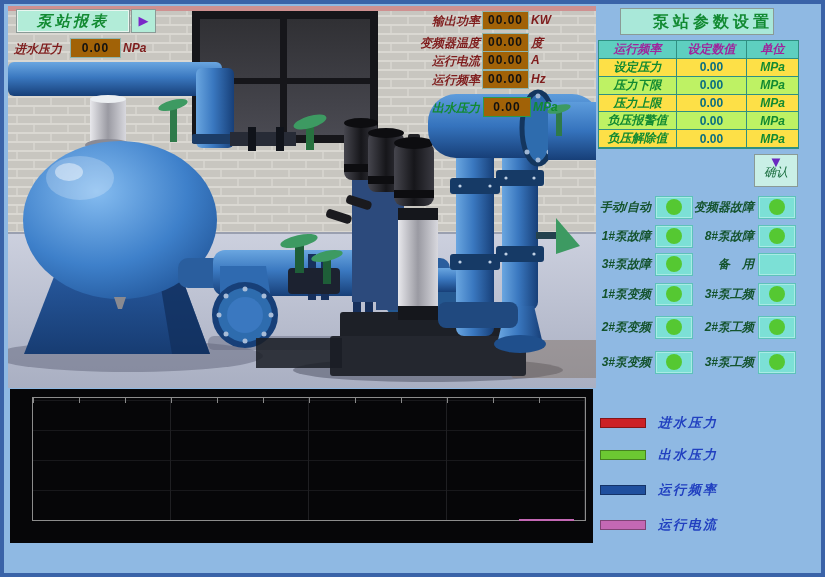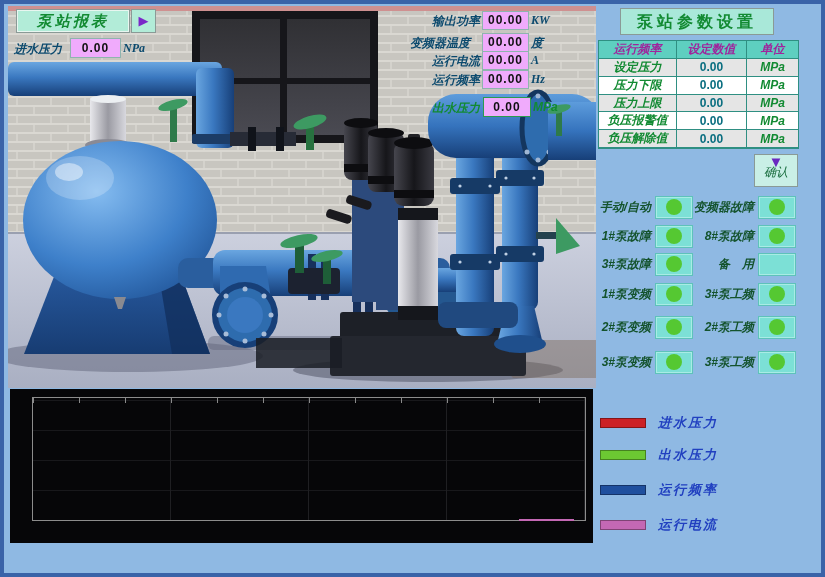--- a/index.html
+++ b/index.html
@@ -3,23 +3,23 @@
 <meta charset="utf-8">
 <style>
   html,body{margin:0;padding:0;}
   .page{position:relative;width:825px;height:577px;box-sizing:border-box;
         background:#8fb9e3;border:4px solid #3a63a8;overflow:hidden;
         font-family:"Liberation Sans",sans-serif;}
   
   .scene{position:absolute;left:4px;top:2px;width:636px;height:382px;overflow:hidden;}
   .scene svg{position:absolute;left:0;top:0;}
   .ov{position:absolute;font-weight:bold;font-style:italic;font-size:12px;white-space:nowrap;}
-  .blue-lbl{color:#0c4a6e;font-family:Liberation Serif, serif;}
+  .blue-lbl{color:#7f1d1d;}
   .green-lbl{color:#128a32;}
-  .val-box{position:absolute;background:#f0abfc;border:1px solid #8fb4ae;color:#111;
+  .val-box{position:absolute;background:#a16207;border:1px solid #8fb4ae;color:#111;
            font-weight:bold;font-size:12px;text-align:center;letter-spacing:1px;
            line-height:16px;font-style:normal;}
   .report-btn{position:absolute;left:8px;top:3px;width:112px;height:22px;background:#b2ecd8;
            border:1px solid #8a9a96;box-shadow:0 0 0 1px #e8f6f0 inset;color:#128a32;
            font-size:15px;font-weight:bold;font-style:italic;letter-spacing:3px;
            text-align:center;line-height:22px;cursor:pointer;}
   .play-btn{position:absolute;left:123px;top:3px;width:23px;height:22px;background:#b2ecd8;
            border:1px solid #8a9a96;color:#7a28c8;font-size:13px;text-align:center;
            line-height:21px;cursor:pointer;}
   
@@ -28,31 +28,31 @@
            border:1px solid #8c8c8c;}
   .chart .grid{position:absolute;left:0;top:0;right:0;bottom:0;
            background:repeating-linear-gradient(90deg,transparent 0 137px,#1f1f22 137px 138px),
                       repeating-linear-gradient(0deg,transparent 0 29px,#18181b 29px 30px);}
   .chart .ticks{position:absolute;left:0;top:0;right:0;height:5px;
            background:repeating-linear-gradient(90deg,#8a8a8a 0 1px,transparent 1px 46px);}
   .chart .trace{position:absolute;bottom:-1px;left:88%;width:10%;height:2px;}
   
   .panel-title{position:absolute;left:616px;top:4px;width:152px;height:25px;background:#a9e8d9;
            border:1px solid #8a9a96;color:#128a32;font-size:16px;font-weight:bold;
-           letter-spacing:4px;text-align:center;line-height:25px;}
+           letter-spacing:4px;text-align:right;line-height:25px;}
   .ptable{position:absolute;left:594px;top:36px;width:199px;display:grid;
            grid-template-columns:78px 70px 51px;grid-template-rows:18px repeat(5,17.8px);
            border:1px solid #2f8f82;}
   .ptable .c{border-right:1px solid #2f8f82;border-bottom:1px solid #2f8f82;
            font-size:12px;font-weight:bold;font-style:italic;text-align:center;
            display:flex;align-items:center;justify-content:center;}
   .ptable .c:nth-child(3n){border-right:none;}
   .ptable .th{background:#5ecfc0;color:#a0249c;}
-  .ptable .r-odd{background:#e5e5e5;}
-  .ptable .r-even{background:#ffffff;text-align:center;}
+  .ptable .r-odd{background:#fde047;}
+  .ptable .r-even{background:#bef264;text-align:center;}
   .ptable .name,.ptable .unit{color:#128a32;}
   .ptable .pval{color:#0a6e80;font-style:normal;cursor:pointer;}
   .confirm-btn{position:absolute;left:750px;top:150px;width:42px;height:31px;background:#c9efe6;
            border:1px solid #8a9a96;text-align:center;cursor:pointer;}
   .confirm-btn .tri{color:#6a28c0;font-size:15px;line-height:13px;display:block;}
   .confirm-btn .lbl{color:#156a3a;font-size:12px;font-weight:normal;font-style:italic;
            line-height:13px;display:block;margin-top:-2px;}
   .st-label{position:absolute;width:87px;text-align:right;color:#14532d;font-size:12px;
            font-weight:bold;font-style:italic;white-space:nowrap;}
   .st-box{position:absolute;width:36px;height:21px;background:#7ce0d6;
@@ -265,21 +265,21 @@
     <div class="play-btn">▶</div>
 
     <div class="ov blue-lbl" style="left:6px;top:35px;">进水压力</div>
     <div class="val-box" style="left:62px;top:32px;width:49px;height:18px;line-height:18px;">0.00</div>
     <div class="ov blue-lbl" style="left:115px;top:35px;">NPa</div>
 
     <div class="ov blue-lbl" style="left:392px;top:7px;width:80px;text-align:right;">输出功率</div>
     <div class="val-box" style="left:474px;top:5px;width:45px;height:17px;">00.00</div>
     <div class="ov blue-lbl" style="left:523px;top:7px;">KW</div>
 
-    <div class="ov blue-lbl" style="left:392px;top:29px;width:80px;text-align:center;">变频器温度</div>
+    <div class="ov blue-lbl" style="left:392px;top:29px;width:80px;text-align:right;">变频器温度</div>
     <div class="val-box" style="left:474px;top:27px;width:45px;height:17px;">00.00</div>
     <div class="ov blue-lbl" style="left:523px;top:29px;">度</div>
 
     <div class="ov blue-lbl" style="left:392px;top:47px;width:80px;text-align:right;">运行电流</div>
     <div class="val-box" style="left:474px;top:45px;width:45px;height:17px;">00.00</div>
     <div class="ov blue-lbl" style="left:523px;top:47px;">A</div>
 
     <div class="ov blue-lbl" style="left:392px;top:66px;width:80px;text-align:right;">运行频率</div>
     <div class="val-box" style="left:474px;top:64px;width:45px;height:17px;">00.00</div>
     <div class="ov blue-lbl" style="left:523px;top:66px;">Hz</div>

